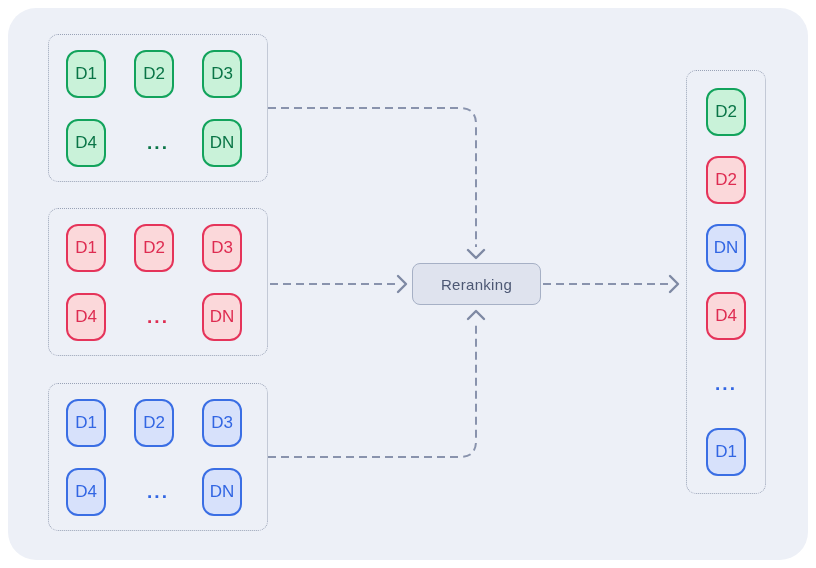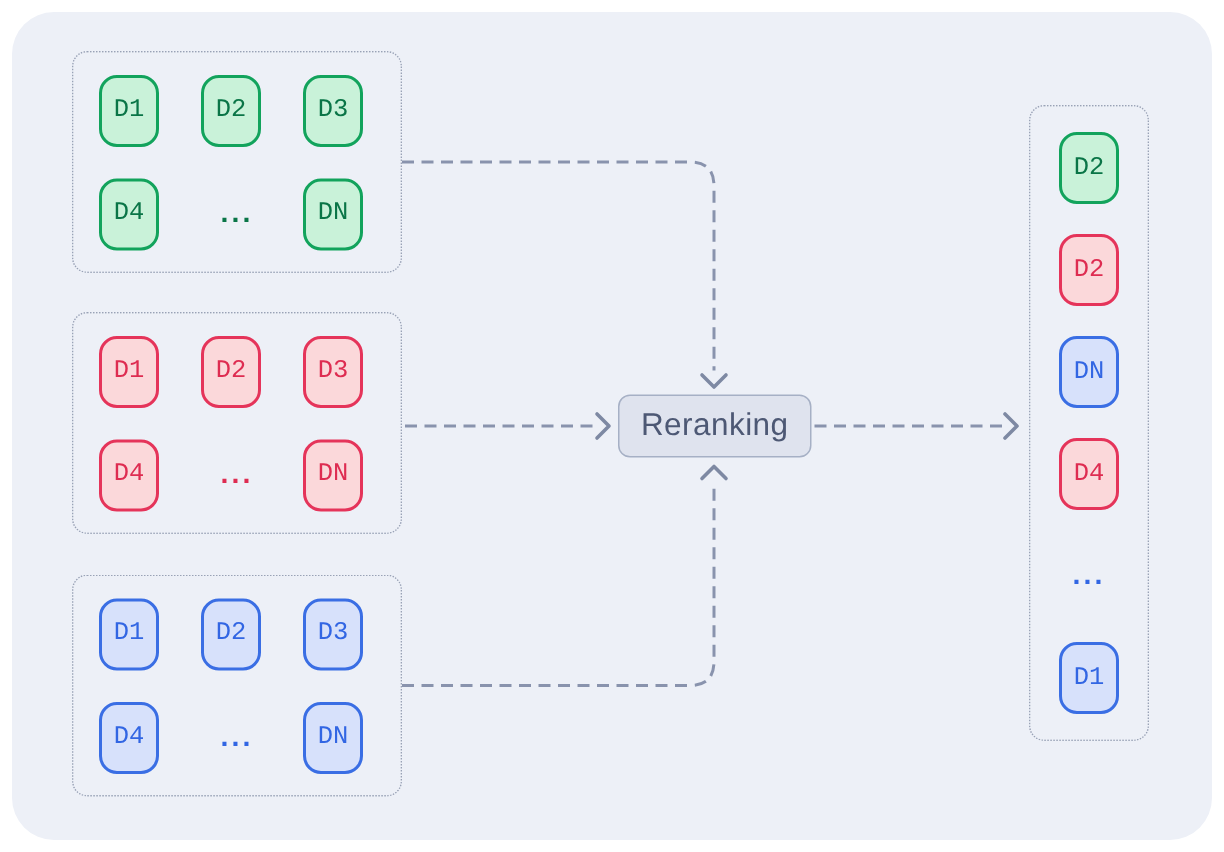--- a/index.html
+++ b/index.html
@@ -59,21 +59,20 @@
     width: 40px;
     height: 48px;
     box-sizing: border-box;
     border: 2px solid;
     border-radius: 12px;
     display: flex;
     align-items: center;
     justify-content: center;
     font-size: 17px;
     font-weight: 500;
-    font-family: Liberation Mono, monospace;
   }
   .c-green { background: #c9f2d9; border-color: #12a35c; color: #0a7547; }
   .c-red   { background: #fbd8da; border-color: #e5345a; color: #de2c51; }
   .c-blue  { background: #d7e1fb; border-color: #3a6ee4; color: #3266e3; }
 
   .dots {
     width: 48px;
     height: 48px;
     display: flex;
     align-items: center;
@@ -95,21 +94,21 @@
     top: 263px;
     width: 129px;
     height: 42px;
     box-sizing: border-box;
     background: #dfe3ee;
     border: 1.5px solid #a6b0c5;
     border-radius: 8px;
     display: flex;
     align-items: center;
     justify-content: center;
-    font-size: 21px;
+    font-size: 15px;
     color: #4d5874;
     letter-spacing: 0.3px;
   }
 
   
   .output {
     position: absolute;
     left: 686px;
     top: 70px;
     width: 80px;

